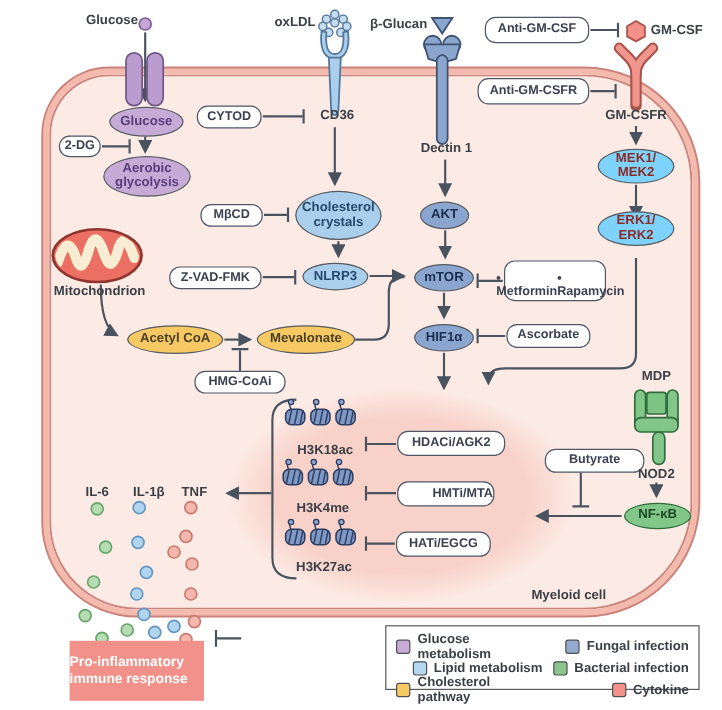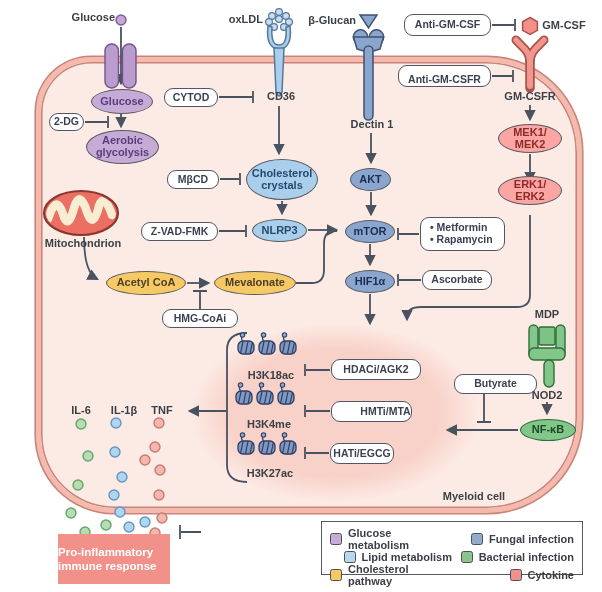--- a/index.html
+++ b/index.html
@@ -17,27 +17,27 @@
   svg.layer{position:absolute;left:0;top:0;width:602px;height:592px;}
   
   .oval{position:absolute;border:1.5px solid #565a61;border-radius:50%;
         display:flex;align-items:center;justify-content:center;flex-direction:column;
         text-align:center;font-weight:700;font-size:11px;line-height:1.08;box-sizing:border-box;}
   .oval span{display:block;}
   .c-purple{background:#c7abd7;color:#5a3d7c;}
   .c-blue{background:#a9cfec;color:#27496d;}
   .c-slate{background:#8ba6ce;color:#1b2d50;}
   .c-yellow{background:#f6c964;color:#4c4028;}
-  .c-salmon{background:#fca5a5;color:#8d2b27;}
+  .c-salmon{background:#7dd3fc;color:#8d2b27;}
   .c-green{background:#83c689;color:#1c4a26;border-color:#2e6e3c;}
   
   .ibox{position:absolute;background:#fff;border:1.5px solid #4f5666;border-radius:9px;
         display:flex;align-items:center;justify-content:center;text-align:center;
         font-weight:600;font-size:10.5px;color:#3b4151;box-sizing:border-box;line-height:1.1;}
-  .ibox.bullets{flex-direction:column;align-items:flex-start;justify-content:center;
+  .ibox.bullets{align-items:flex-end;justify-content:center;
         padding-left:9px;text-align:left;}
   .bullet::before{content:"• ";}
   
   .lbl{position:absolute;font-weight:700;font-size:11px;color:#3b4046;text-align:center;line-height:1.1;}
   .lbl.left{text-align:center;} .lbl.right{text-align:right;}
   
   #outcome{position:absolute;left:58px;top:534px;width:112px;height:50px;background:#f2918a;
         color:#fff;font-weight:600;font-size:11.5px;display:flex;flex-direction:column;
         align-items:flex-start;justify-content:center;line-height:1.25;}
   
@@ -264,40 +264,40 @@
   </div>
   <div class="ibox" style="left:141px;top:222px;width:77px;height:19px;">
     <span>Z-VAD-FMK</span>
   </div>
   <div class="ibox" style="left:162px;top:309px;width:76px;height:19px;">
     <span>HMG-CoAi</span>
   </div>
   <div class="ibox" style="left:404px;top:14px;width:87px;height:22px;">
     <span>Anti-GM-CSF</span>
   </div>
-  <div class="ibox" style="left:398px;top:65px;width:93px;height:22px;align-items:flex-end;">
+  <div class="ibox" style="left:398px;top:65px;width:93px;height:22px;">
     <span>Anti-GM-CSFR</span>
   </div>
   <div class="ibox bullets" style="left:420px;top:217px;width:85px;height:34px;">
     <div class="bullet">Metformin</div>
     <div class="bullet">Rapamycin</div>
   </div>
   <div class="ibox" style="left:422px;top:270px;width:70px;height:20px;">
     <span>Ascorbate</span>
   </div>
   <div class="ibox" style="left:454px;top:374px;width:83px;height:20px;">
     <span>Butyrate</span>
   </div>
   <div class="ibox" style="left:331px;top:359px;width:90px;height:21px;">
     <span>HDACi/AGK2</span>
   </div>
   <div class="ibox" style="left:331px;top:401px;width:81px;height:21px;padding-left:28px;">
     <span>HMTi/MTA</span>
   </div>
-  <div class="ibox" style="left:330px;top:443px;width:64px;height:21px;">
+  <div class="ibox" style="left:330px;top:443px;width:79px;height:21px;">
     <span>HATi/EGCG</span>
   </div>
 
   <div class="lbl right" style="left:60px;top:11px;width:55px;">Glucose</div>
   <div class="lbl right" style="left:217px;top:13px;width:46px;">oxLDL</div>
   <div class="lbl right" style="left:296px;top:14px;width:60px;">β-Glucan</div>
   <div class="lbl left" style="left:540px;top:19px;width:48px;">GM-CSF</div>
   <div class="lbl left" style="left:261px;top:90px;width:40px;">CD36</div>
   <div class="lbl" style="left:346px;top:118px;width:52px;">Dectin 1</div>
   <div class="lbl" style="left:500px;top:90px;width:60px;">GM-CSFR</div>

